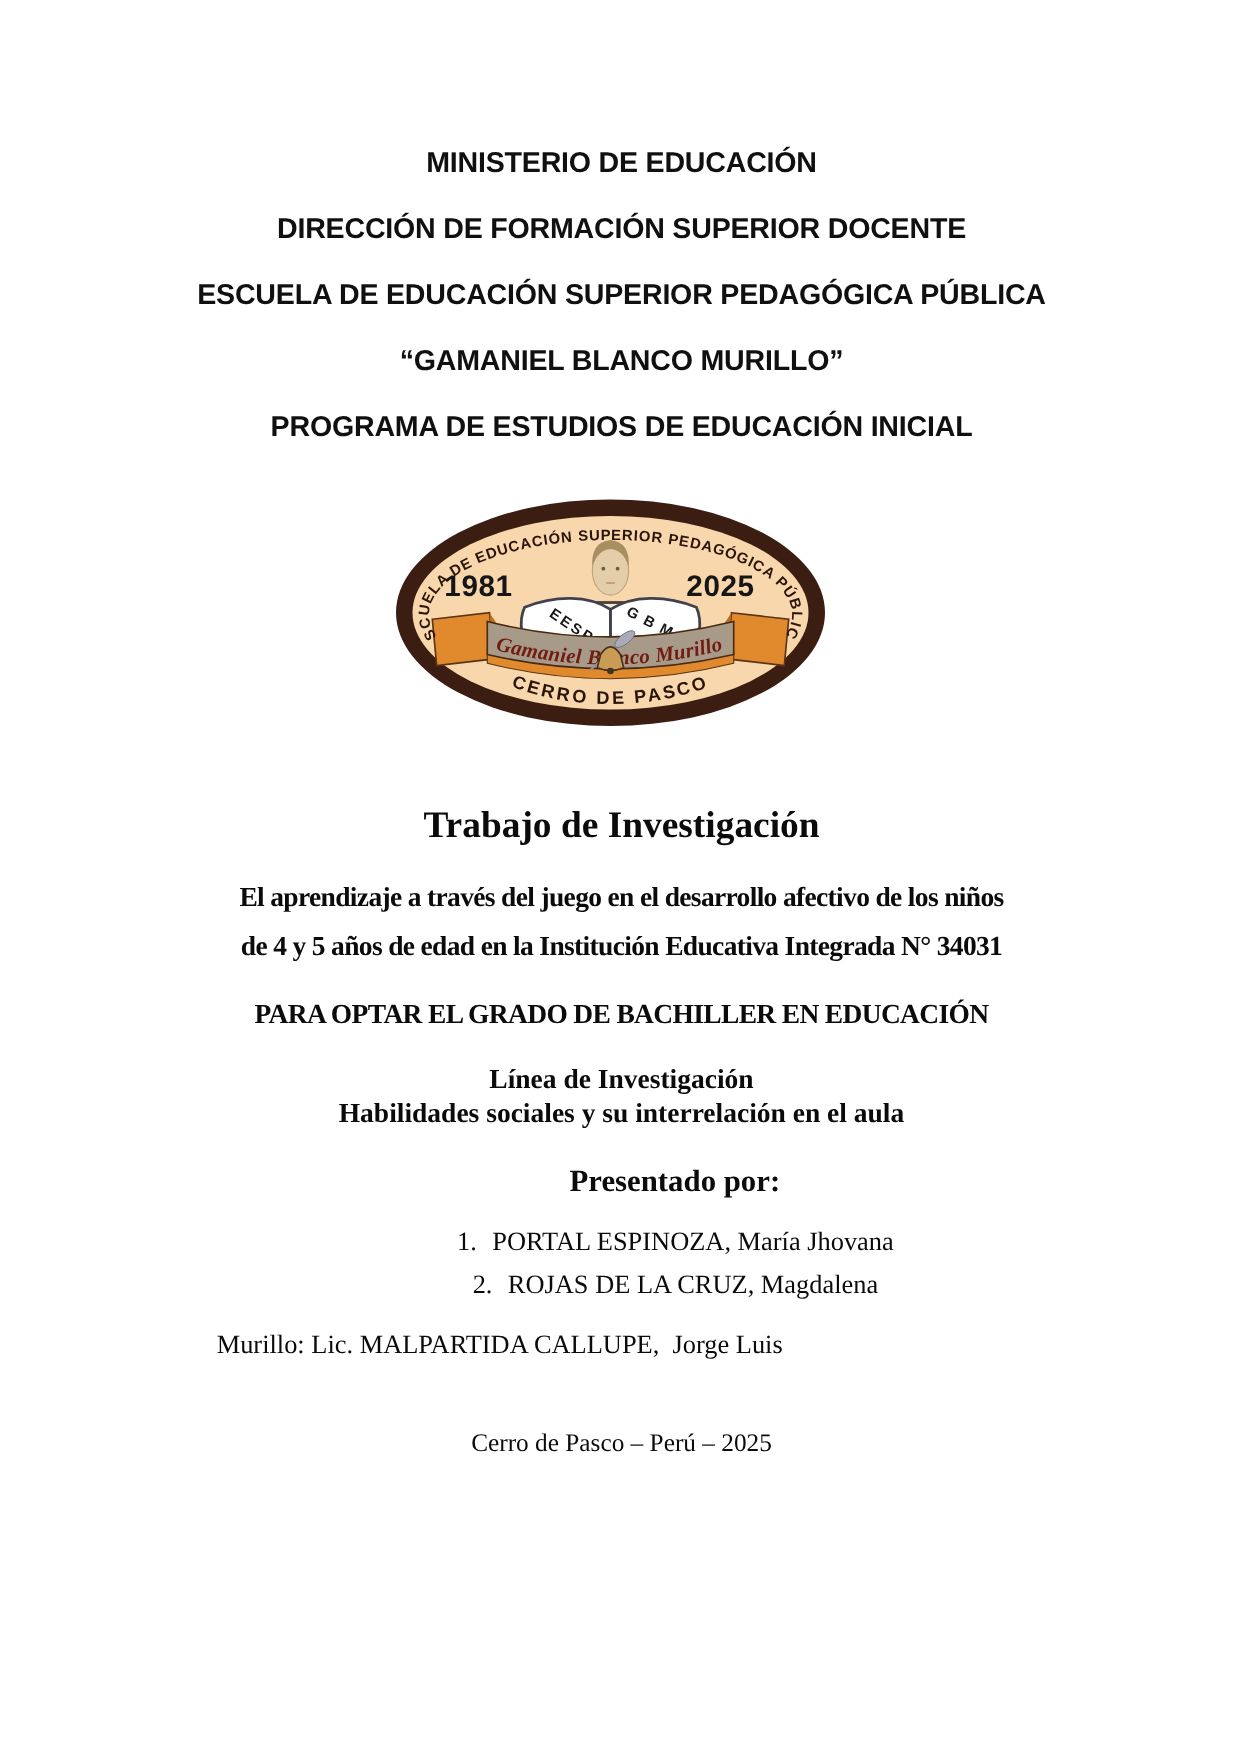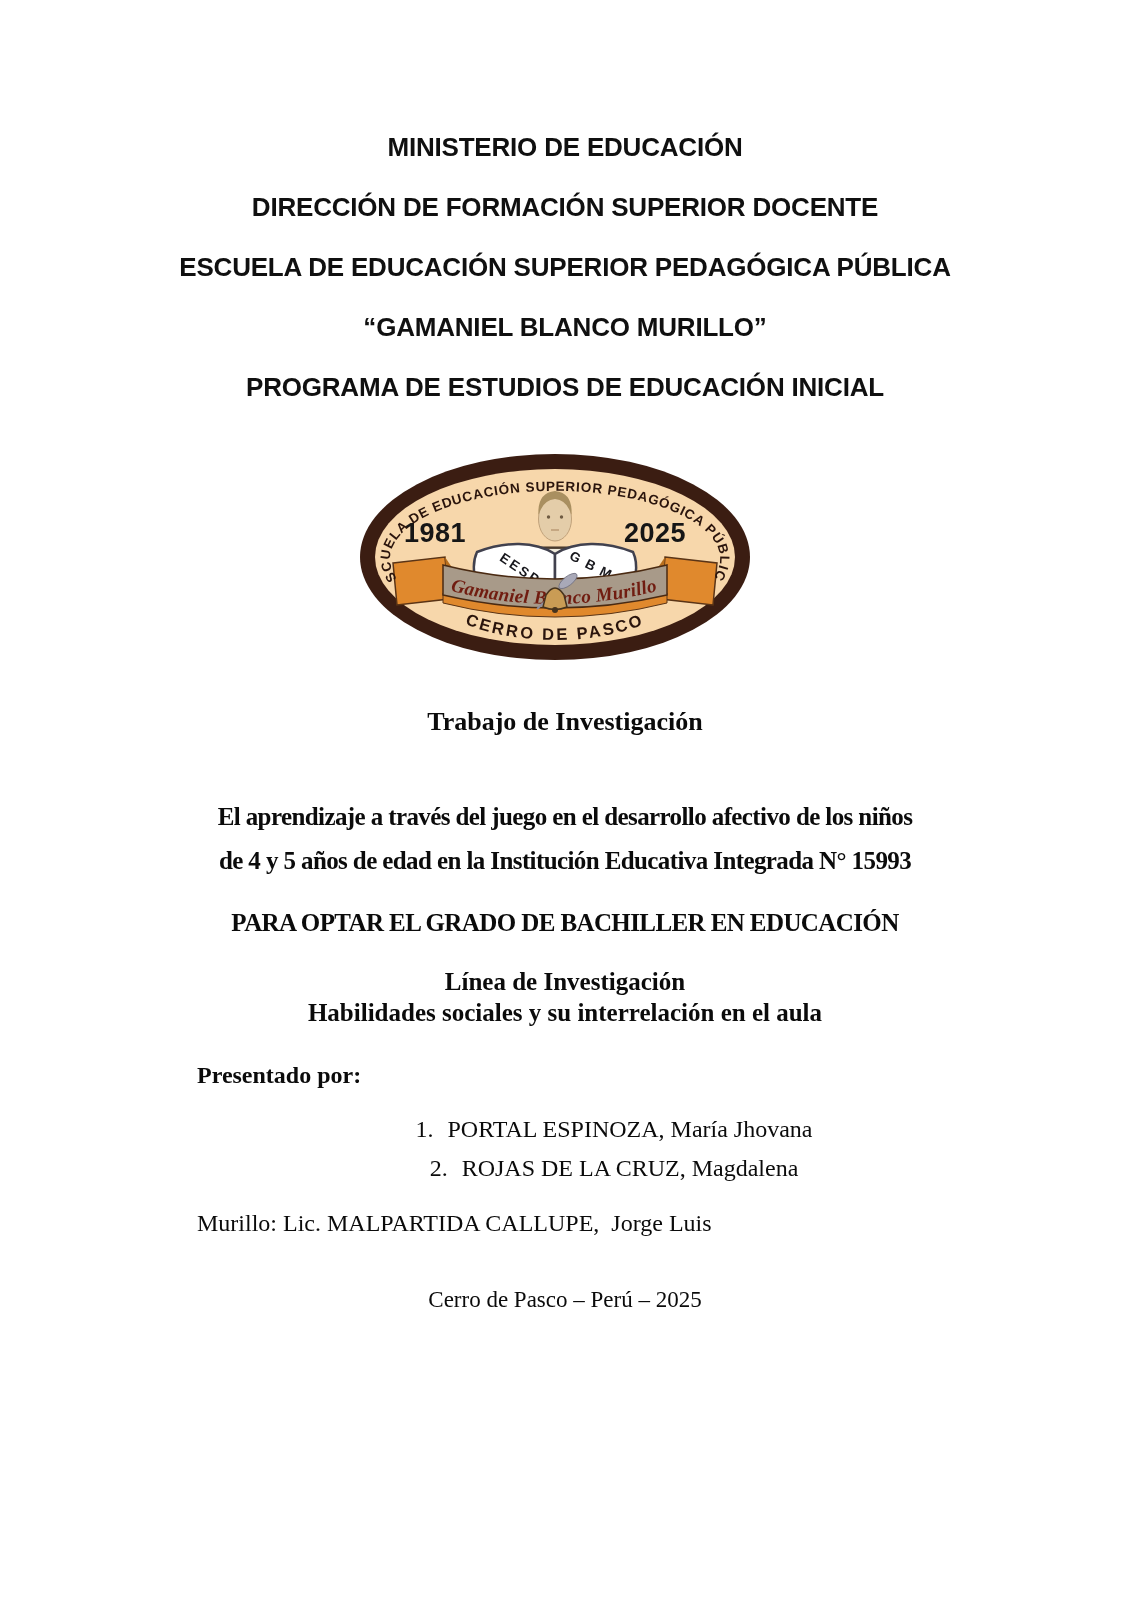--- a/index.html
+++ b/index.html
@@ -20,22 +20,23 @@
     font-size: 26px;
     line-height: 60px;
     letter-spacing: -0.2px;
     color: #101010;
     white-space: nowrap;
   }
 
   .work-type {
     font-family: "Liberation Serif", serif;
     font-weight: 700;
-    font-size: 26px;
+    font-size: 34px;
     line-height: 32px;
+    margin-top: 29px;
   }
   .title-line {
     font-family: "Liberation Serif", serif;
     font-weight: 700;
     font-size: 25px;
     line-height: 44px;
     letter-spacing: -0.6px;
     white-space: nowrap;
   }
   .degree-line {
@@ -48,23 +49,23 @@
   }
   .linea-line {
     font-family: "Liberation Serif", serif;
     font-weight: 700;
     font-size: 25px;
     line-height: 31px;
   }
   .presentado {
     font-family: "Liberation Serif", serif;
     font-weight: 700;
-    font-size: 24px;
+    font-size: 28px;
     line-height: 30px;
-    text-align: left;
+    text-align: center;
     padding-left: 97px;
   }
   .author-row {
     font-family: "Liberation Serif", serif;
     font-weight: 400;
     font-size: 24px;
     line-height: 39px;
     text-align: center;
     padding-left: 96px;
     white-space: nowrap;
@@ -77,20 +78,21 @@
     line-height: 30px;
     text-align: left;
     padding-left: 97px;
     white-space: pre-wrap;
   }
   .footer-line {
     font-family: "Liberation Serif", serif;
     font-weight: 400;
     font-size: 23px;
     line-height: 30px;
+    margin-top: 12px;
   }
   .seal-wrap { position: absolute; top: 453px; left: 359px; width: 392px; height: 208px; }
 </style>
 </head>
 <body>
 
 <div class="page">
 
   <div class="sec" style="top:117px;">
     <div class="h-line">MINISTERIO DE EDUCACIÓN</div>
@@ -169,21 +171,21 @@
       </text>
     </svg>
   </div>
 
   <div class="sec" style="top:706px;">
     <div class="work-type">Trabajo de Investigación</div>
   </div>
 
   <div class="sec" style="top:795px;">
     <div class="title-line">El aprendizaje a través del juego en el desarrollo afectivo de los niños</div>
-    <div class="title-line">de 4 y 5 años de edad en la Institución Educativa Integrada N° 15993</div>
+    <div class="title-line">de 4 y 5 años de edad en la Institución Educativa Integrada N° 34031</div>
   </div>
 
   <div class="sec" style="top:966px;">
     <div class="linea-line">Línea de Investigación</div>
     <div class="linea-line">Habilidades sociales y su interrelación en el aula</div>
   </div>
 
   <div class="sec" style="top:906px;">
     <div class="degree-line">PARA OPTAR EL GRADO DE BACHILLER EN EDUCACIÓN</div>
   </div>

